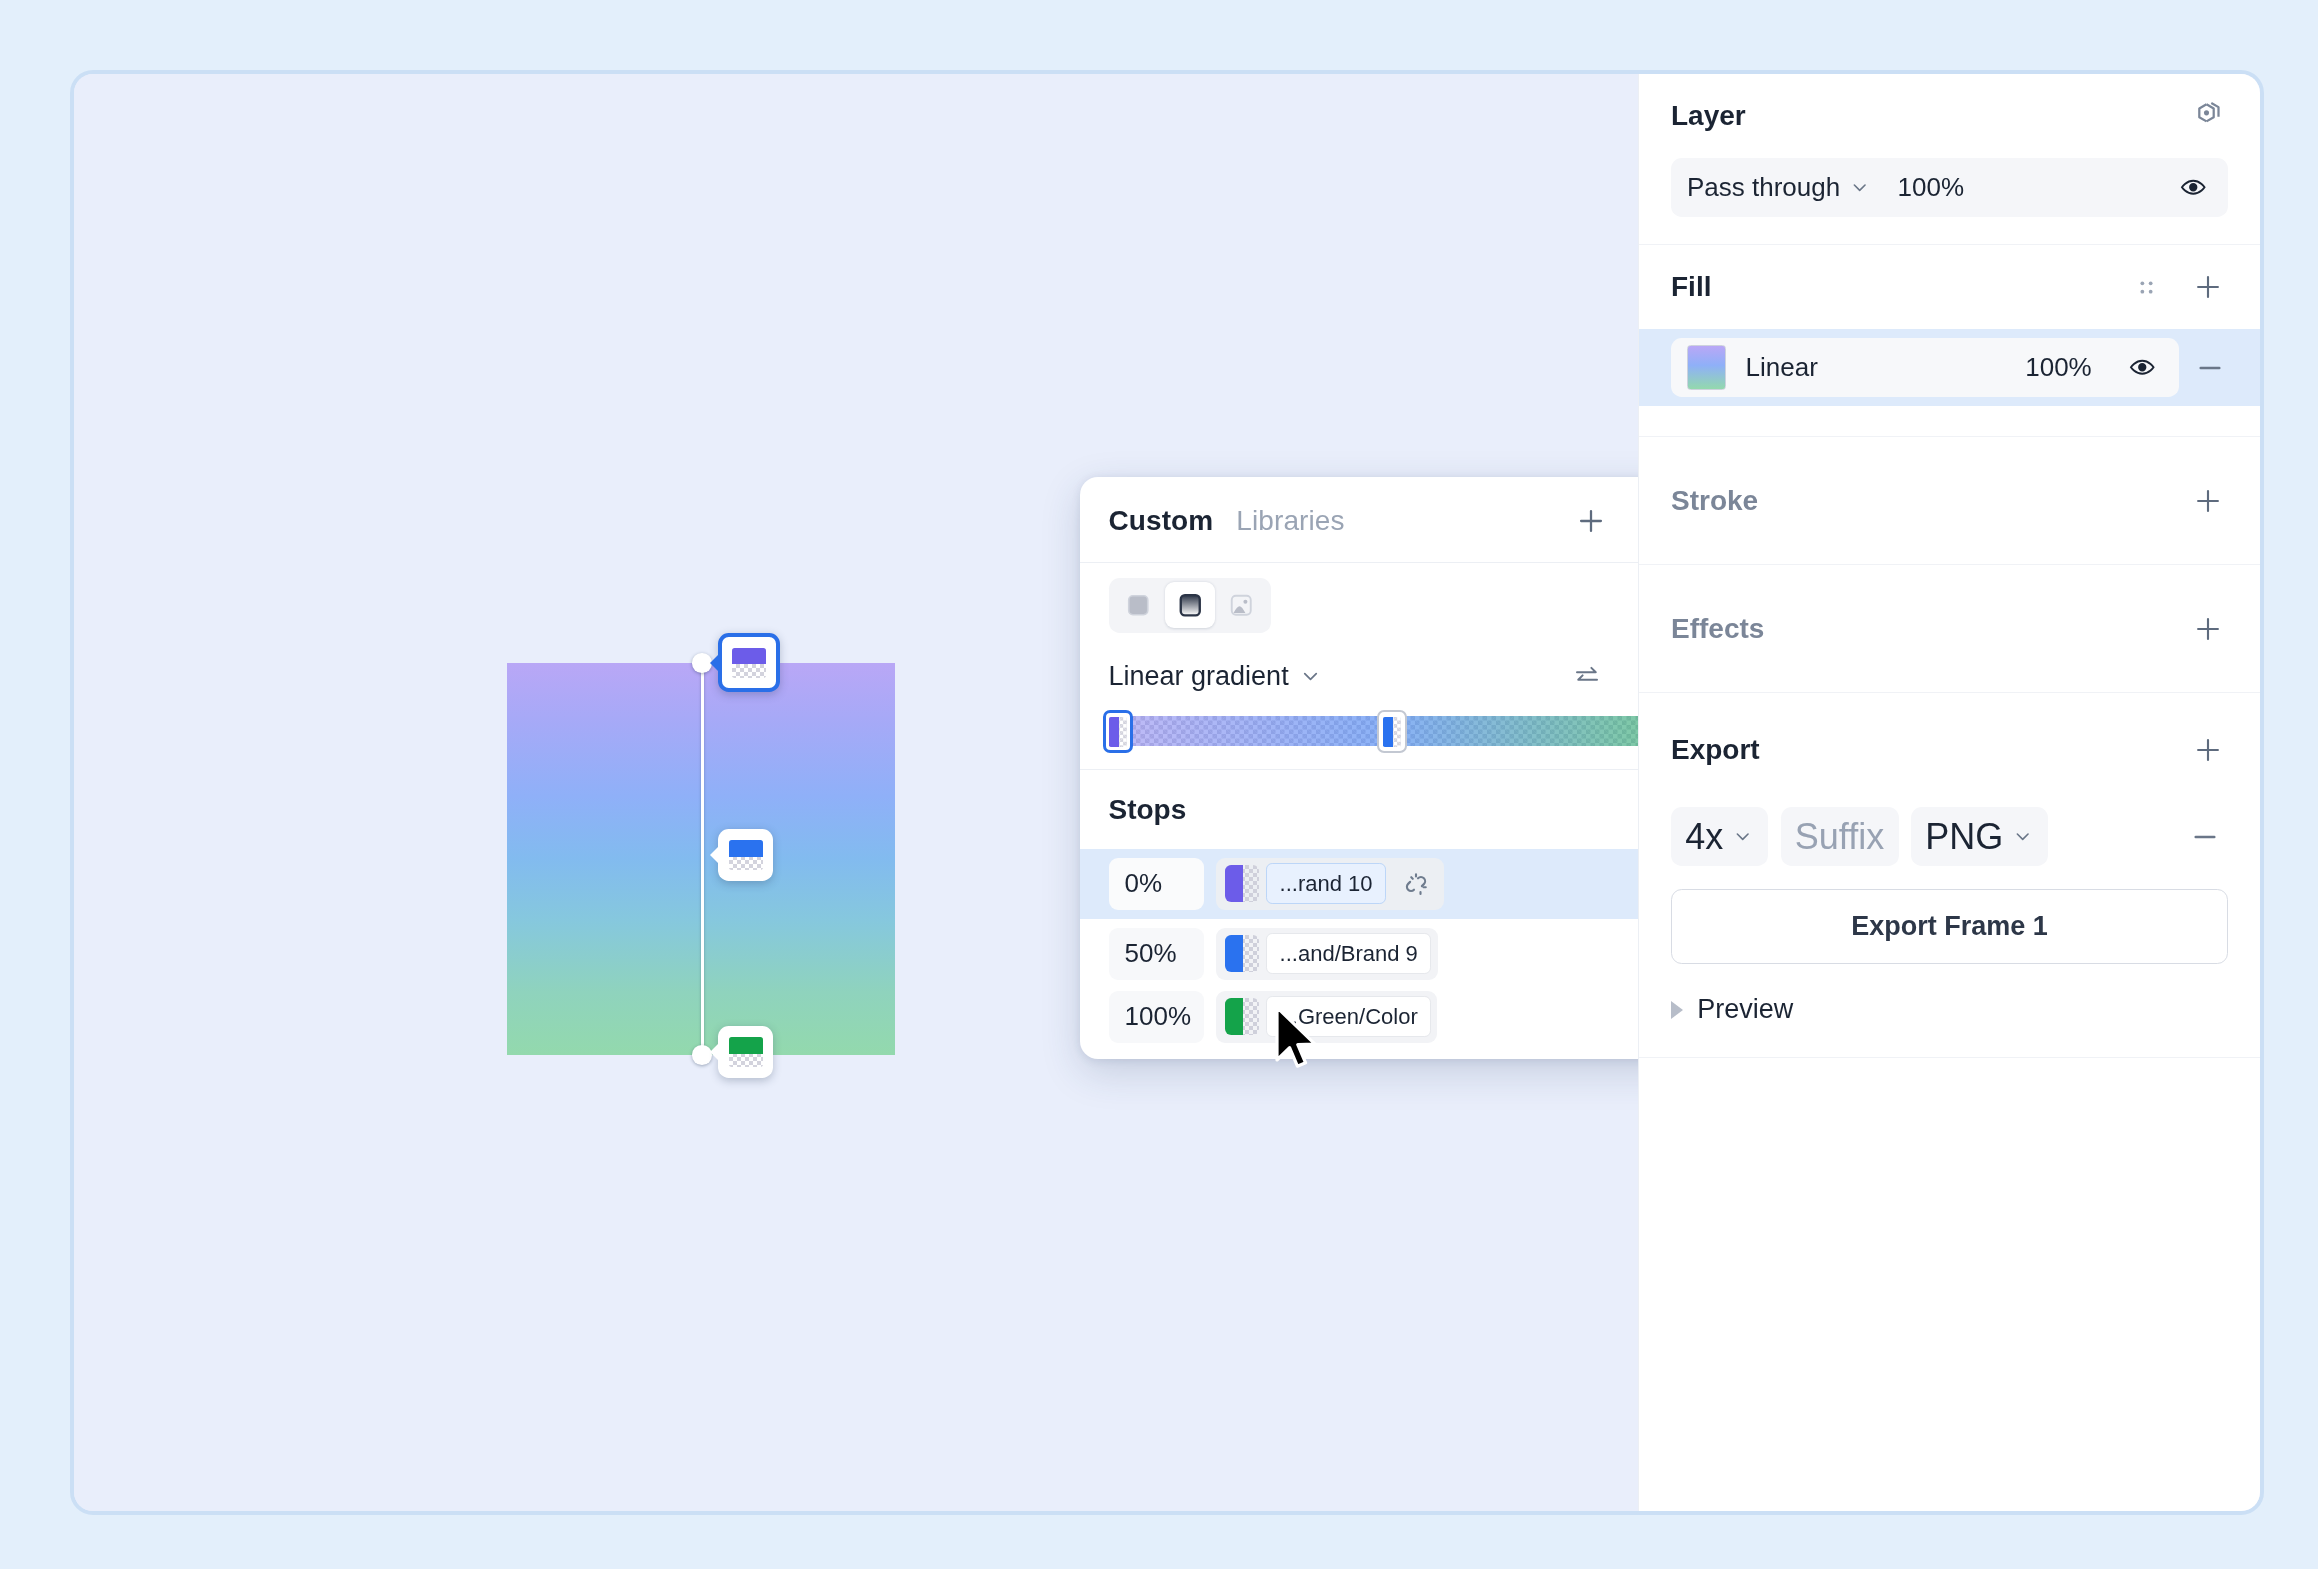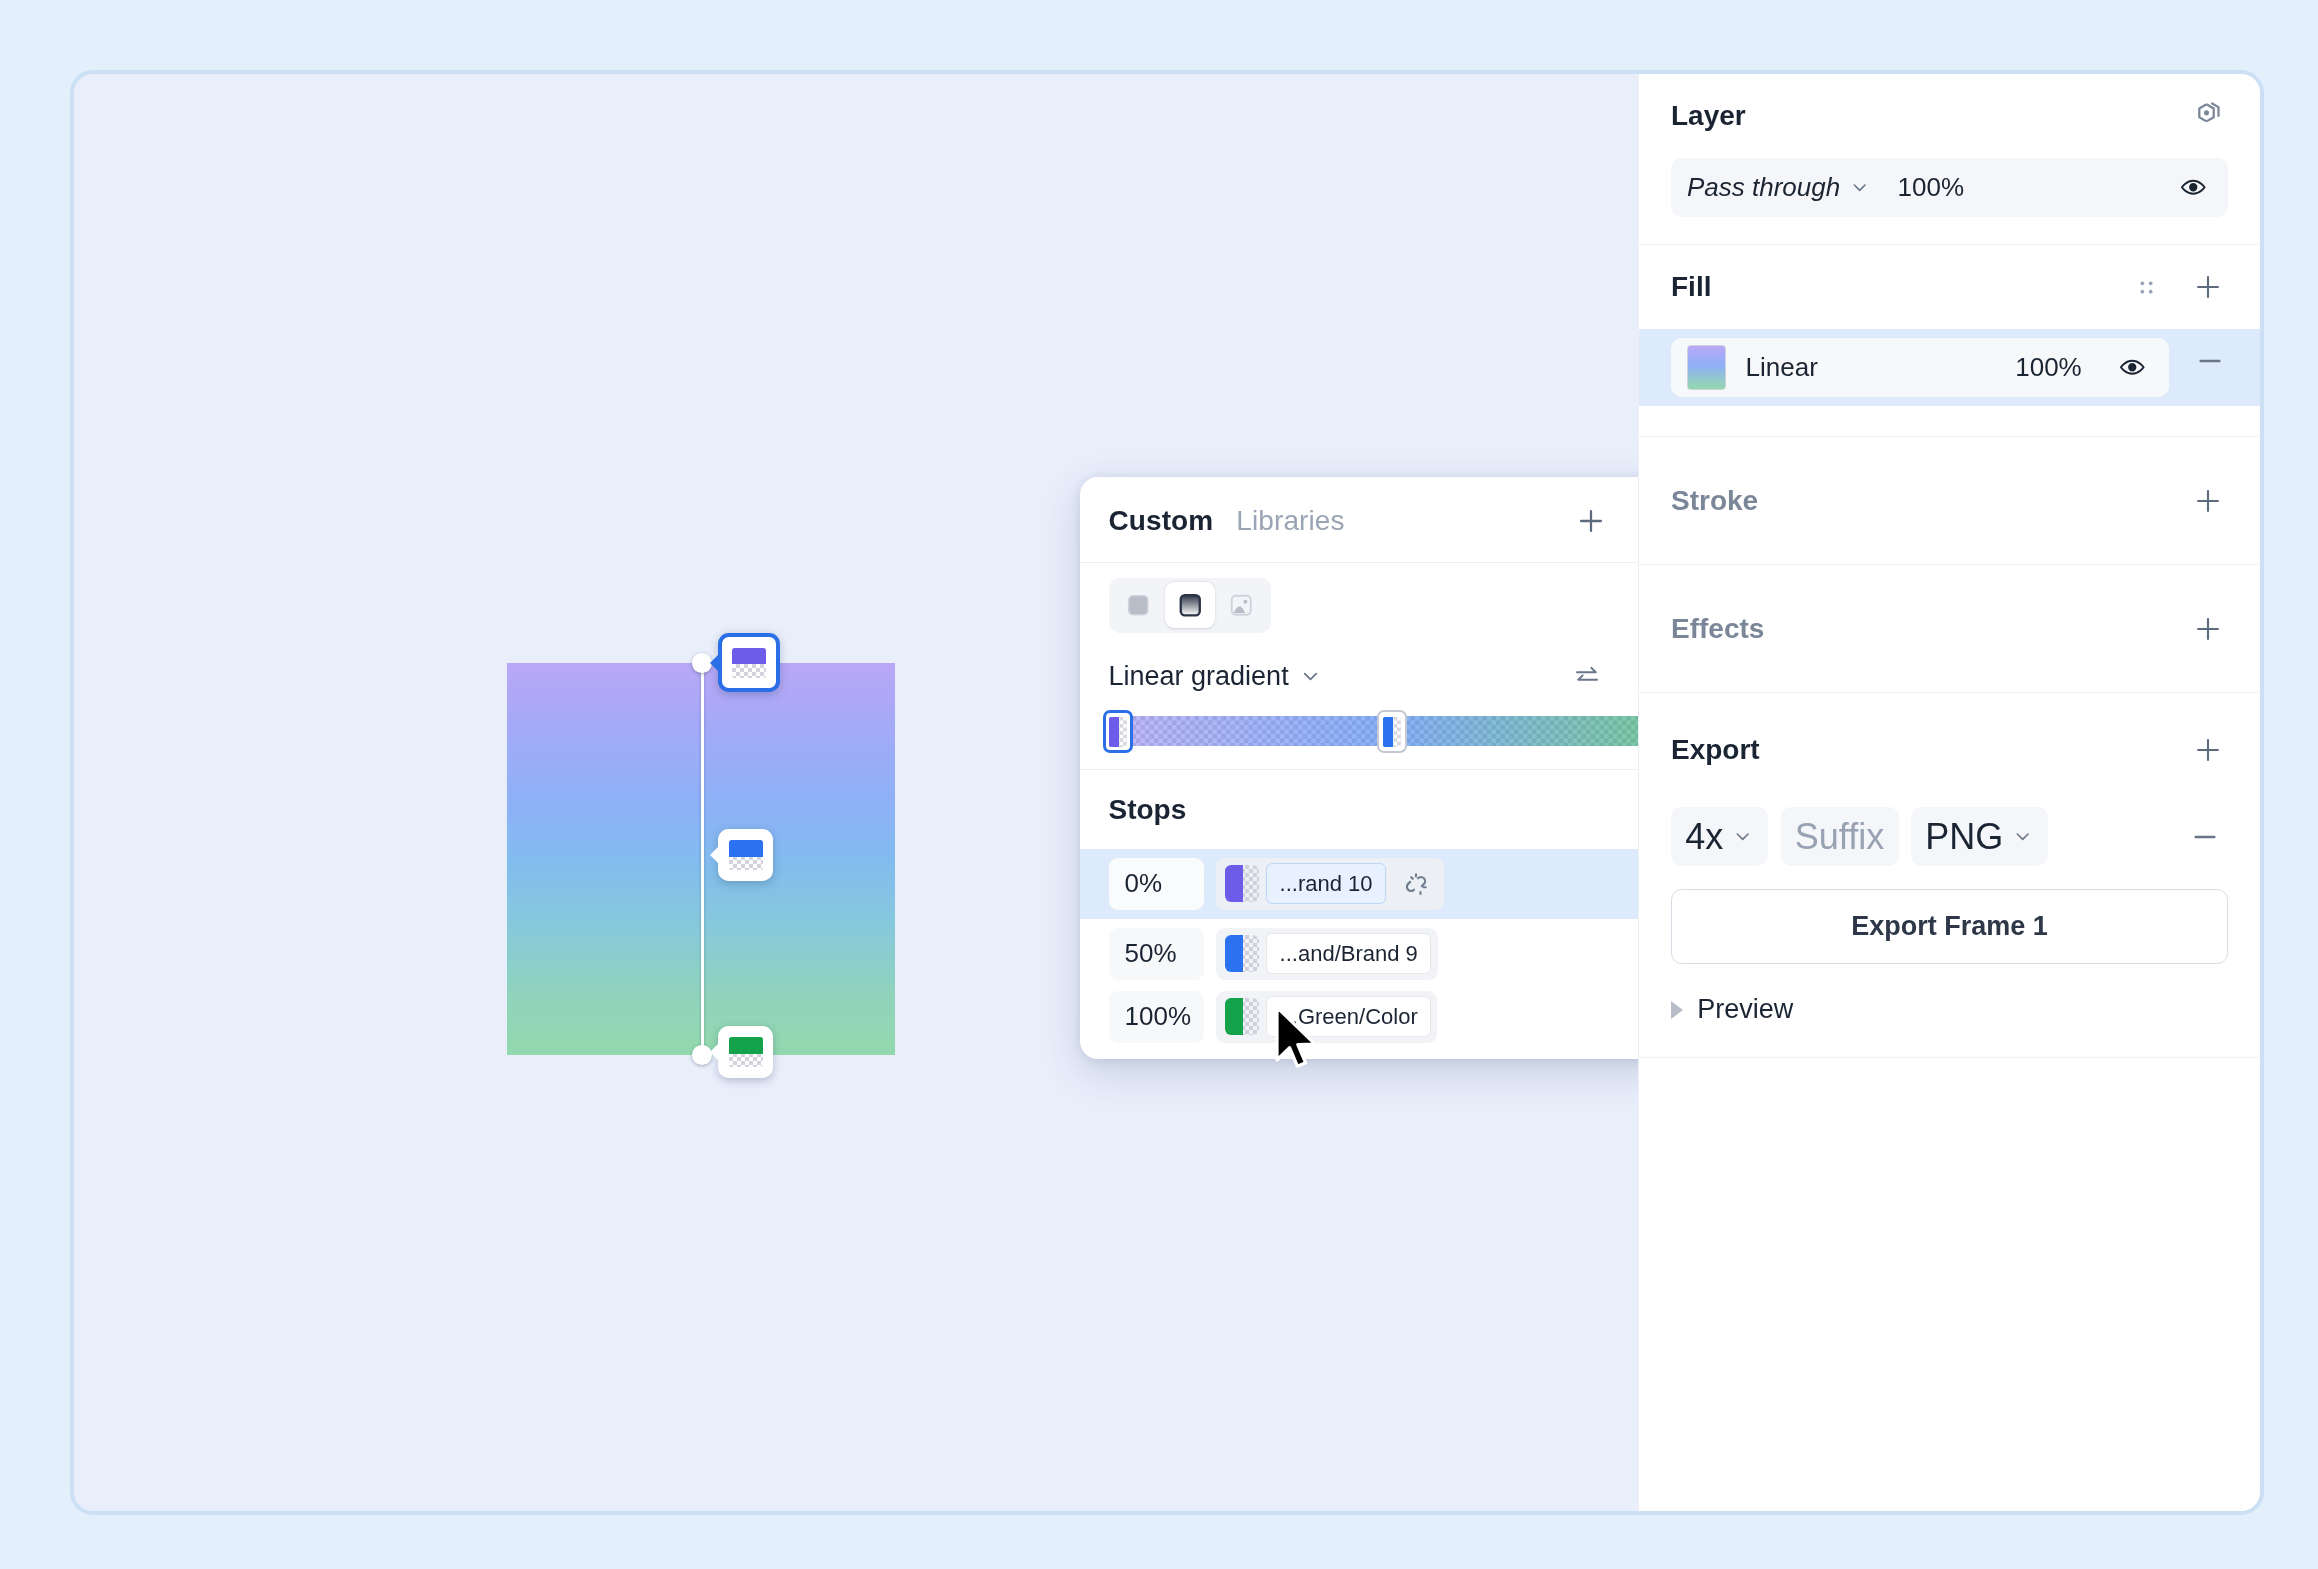--- a/index.html
+++ b/index.html
@@ -315,29 +315,29 @@
 
   #layer-row {
     display: flex; align-items: center;
     background: #f5f6f9;
     border-radius: 10.7px;
     height: 59px;
     padding: 0 14.3px 0 16px;
     margin-bottom: 27px;
     gap: 9px;
   }
-  .blend-label { font-size: 26px; color: #1b2433; font-style: italic; }
+  .blend-label { font-size: 26px; color: #1b2433; }
   .pct { font-size: 26px; color: #1b2433; }
 
   #fill-row-wrap {
     background: #ddeafb;
     margin: 0 -32px;
     padding: 9px 27px 9px 32px;
-    display: flex; align-items: flex-start;
-    gap: 18px;
+    display: flex; align-items: center;
+    gap: 8px;
   }
   #fill-chip {
     flex: 1;
     display: flex; align-items: center;
     background: #f7f8fa;
     border-radius: 10.7px;
     height: 59px;
     padding: 0 16px 0 16px;
     gap: 19.6px;
   }

